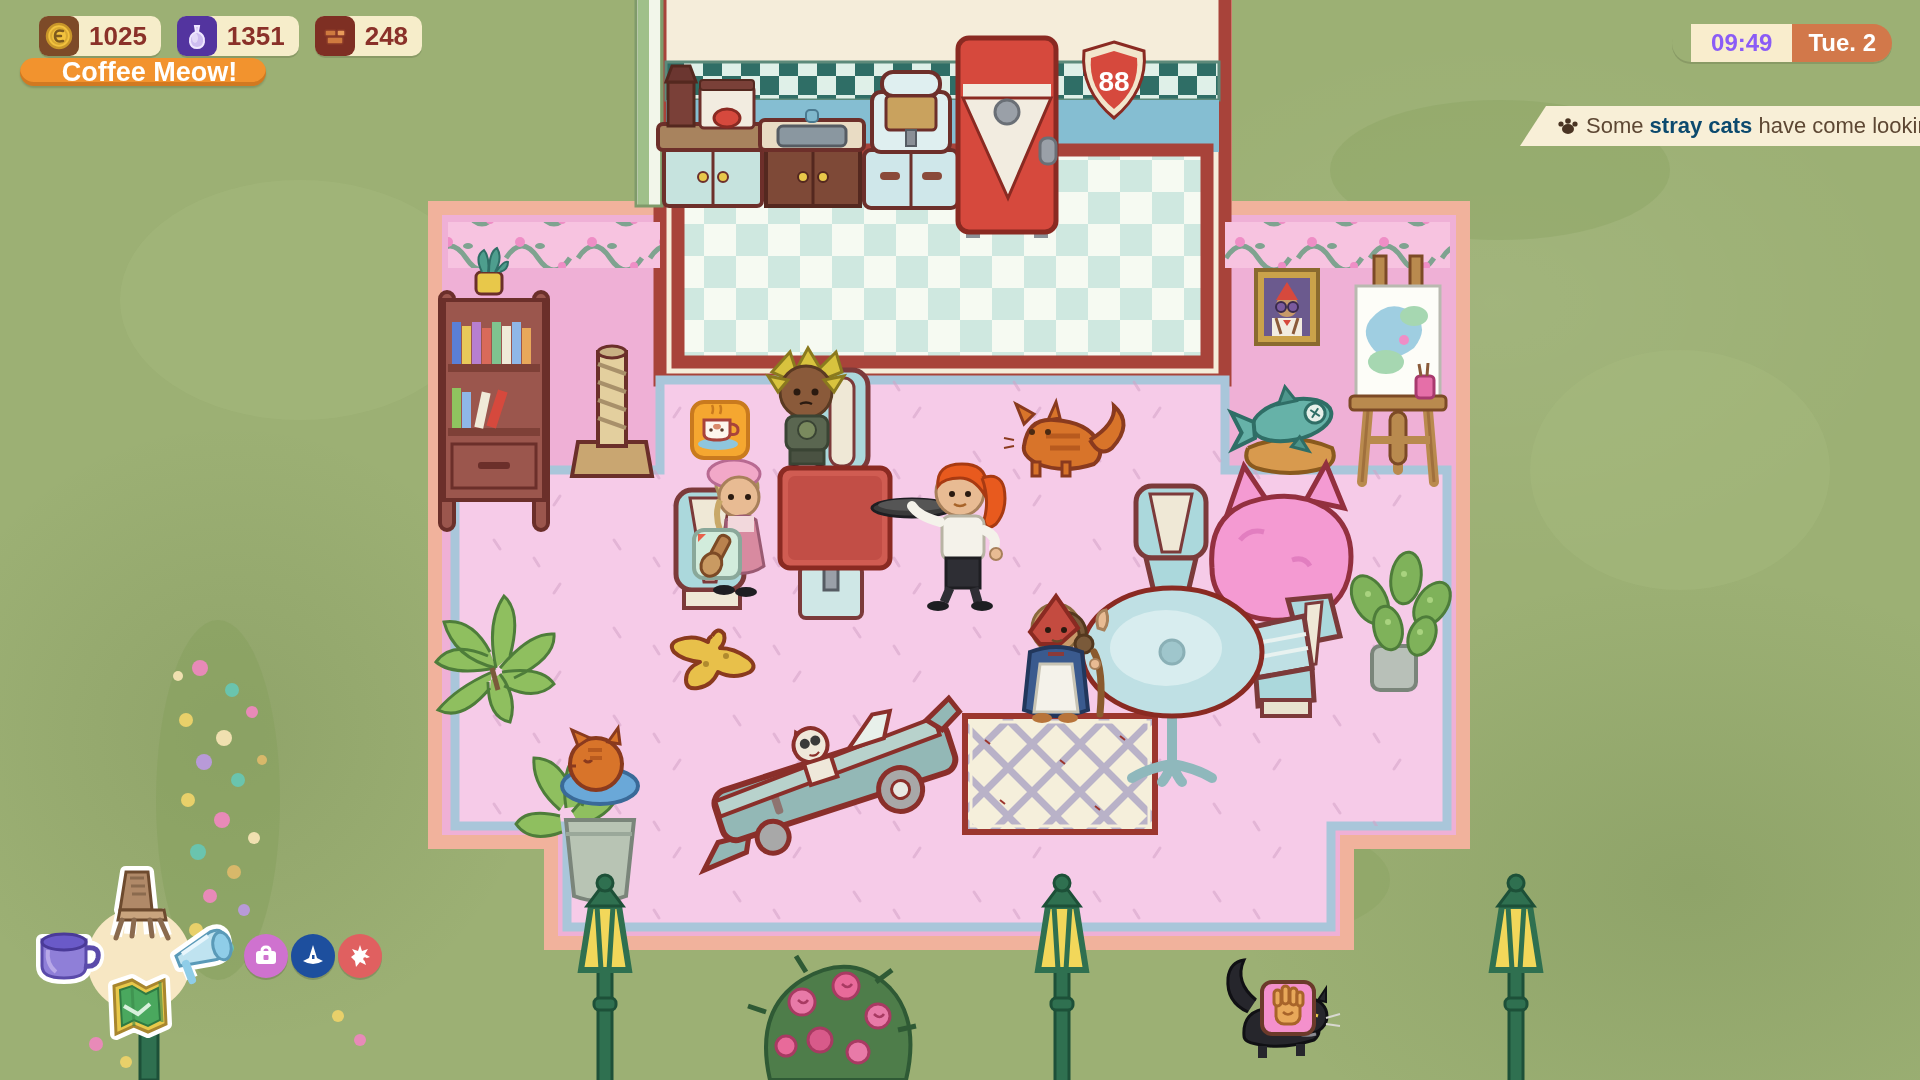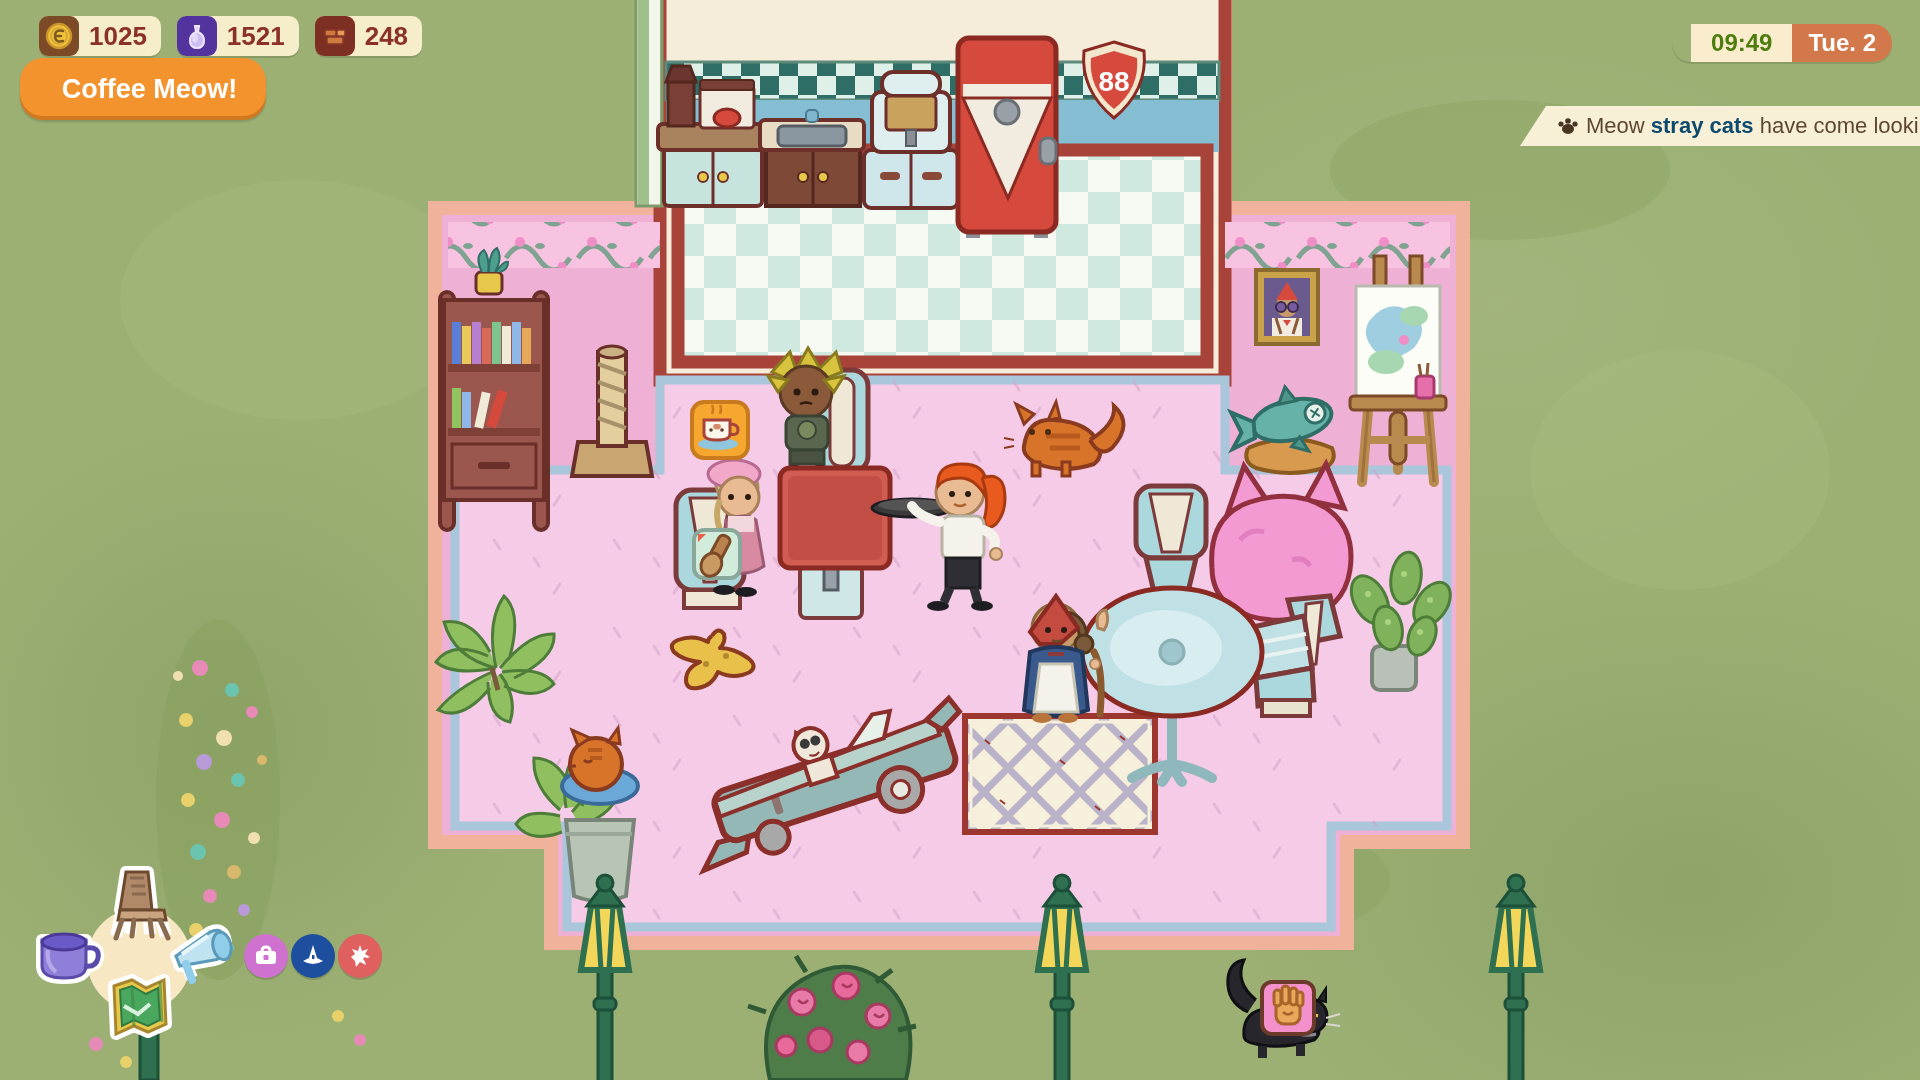--- a/index.html
+++ b/index.html
@@ -15,27 +15,27 @@
   .hud{position:absolute;z-index:10;padding-left:19px;}
   #currency-bar{left:20px;top:16px;display:flex;gap:16px;}
   .badge{position:relative;height:40px;background:#f6edca;border-radius:10px;
     padding:0 14px 0 50px;display:flex;align-items:center;
     color:#8a3129;font-weight:bold;font-size:26px;box-shadow:0 2px 0 rgba(0,0,0,.12);}
   .badge .tile{position:absolute;left:0;top:0;width:40px;height:40px;border-radius:9px;
     display:flex;align-items:center;justify-content:center;}
   .tile.coin{background:#7d4a28;}
   .tile.flask{background:#53349f;}
   .tile.bricks{background:#7e2f23;}
-  #action-button{left:20px;top:58px;width:246px;height:62px;background:#f2932e;
+  #action-button{left:20px;top:58px;width:246px;height:28px;background:#f2932e;
     border:none;border-radius:23px;color:#fff;font-size:27px;font-weight:bold;
     box-shadow:inset 0 -4px 0 rgba(150,75,10,.35), 0 2px 2px rgba(0,0,0,.15);
     cursor:pointer;display:flex;align-items:center;justify-content:center;}
   #clock{right:28px;top:24px;display:flex;height:38px;border-radius:19px;overflow:hidden;
     box-shadow:0 2px 0 rgba(0,0,0,.12);}
-  #clock .time{background:#f9edcd;color:#4d7c0f;font-weight:bold;font-size:24px;
+  #clock .time{background:#f9edcd;color:#8b5cf6;font-weight:bold;font-size:24px;
     display:flex;align-items:center;padding:0 20px;}
   #clock .day{background:#d2784a;color:#fff;font-weight:bold;font-size:24px;
     display:flex;align-items:center;padding:0 16px;text-align:center;}
   #notification{right:0;top:106px;height:40px;width:404px;background:#f8efd7;
     clip-path:polygon(30px 0,100% 0,100% 100%,4px 100%);
     display:flex;align-items:center;gap:6px;padding:0 6px 0 40px;
     color:#5d4733;font-size:22px;white-space:nowrap;overflow:hidden;}
   #notification b{color:#0c4a6e;}
   #radial-menu{left:0;top:0;width:420px;height:1080px;pointer-events:none;}
   #radial-menu *{pointer-events:auto;}
@@ -534,21 +534,21 @@
     </span>
     <span>1025</span>
   </div>
   <div class="badge">
     <span class="tile flask">
       <svg width="28" height="28" viewBox="0 0 28 28">
         <path d="M12,4 h4 l-1,6 q7,3 6,10 q-1,6 -7,6 q-6,0 -7,-6 q-1,-7 6,-10 z" fill="#cdbdf0" stroke="#efe8ff" stroke-width="2"></path>
         <ellipse cx="12" cy="16" rx="3" ry="5" fill="#e8e0fa" opacity=".8"></ellipse>
       </svg>
     </span>
-    <span>1521</span>
+    <span>1351</span>
   </div>
   <div class="badge">
     <span class="tile bricks">
       <svg width="28" height="28" viewBox="0 0 28 28">
         <rect x="4" y="8" width="11" height="6" rx="1.5" fill="#cf7a3f" stroke="#8a3a28" stroke-width="1.5"></rect>
         <rect x="16" y="8" width="8" height="6" rx="1.5" fill="#e89a5a" stroke="#8a3a28" stroke-width="1.5"></rect>
         <rect x="6" y="15" width="16" height="7" rx="1.5" fill="#cf7a3f" stroke="#8a3a28" stroke-width="1.5"></rect>
       </svg>
     </span>
     <span>248</span>
@@ -564,21 +564,21 @@
 
 <div id="notification" class="hud">
   <span style="display:flex;">
     <svg width="24" height="24" viewBox="0 0 24 24">
       <ellipse cx="12" cy="15" rx="6" ry="5" fill="#4a3423"></ellipse>
       <circle cx="5" cy="10" r="2.6" fill="#4a3423"></circle>
       <circle cx="12" cy="7" r="2.8" fill="#4a3423"></circle>
       <circle cx="19" cy="10" r="2.6" fill="#4a3423"></circle>
     </svg>
   </span>
-  <span><span>Meow </span><b>stray cats</b><span> have come looking</span></span>
+  <span><span>Some </span><b>stray cats</b><span> have come looking</span></span>
 </div>
 
 <div id="radial-menu" class="hud">
   <div class="menu-circle"></div>
 
   <div class="sticker" style="left:104px;top:862px;" title="">
     <svg width="72" height="82" viewBox="0 0 72 82">
       <g stroke="#ffffff" stroke-width="12" stroke-linejoin="round" fill="none">
         <path d="M22,10 h22 l4,38 h-32 z M18,48 l-6,26 M54,48 l8,26 M28,48 l-2,24 M44,48 l2,24"></path>
       </g>

